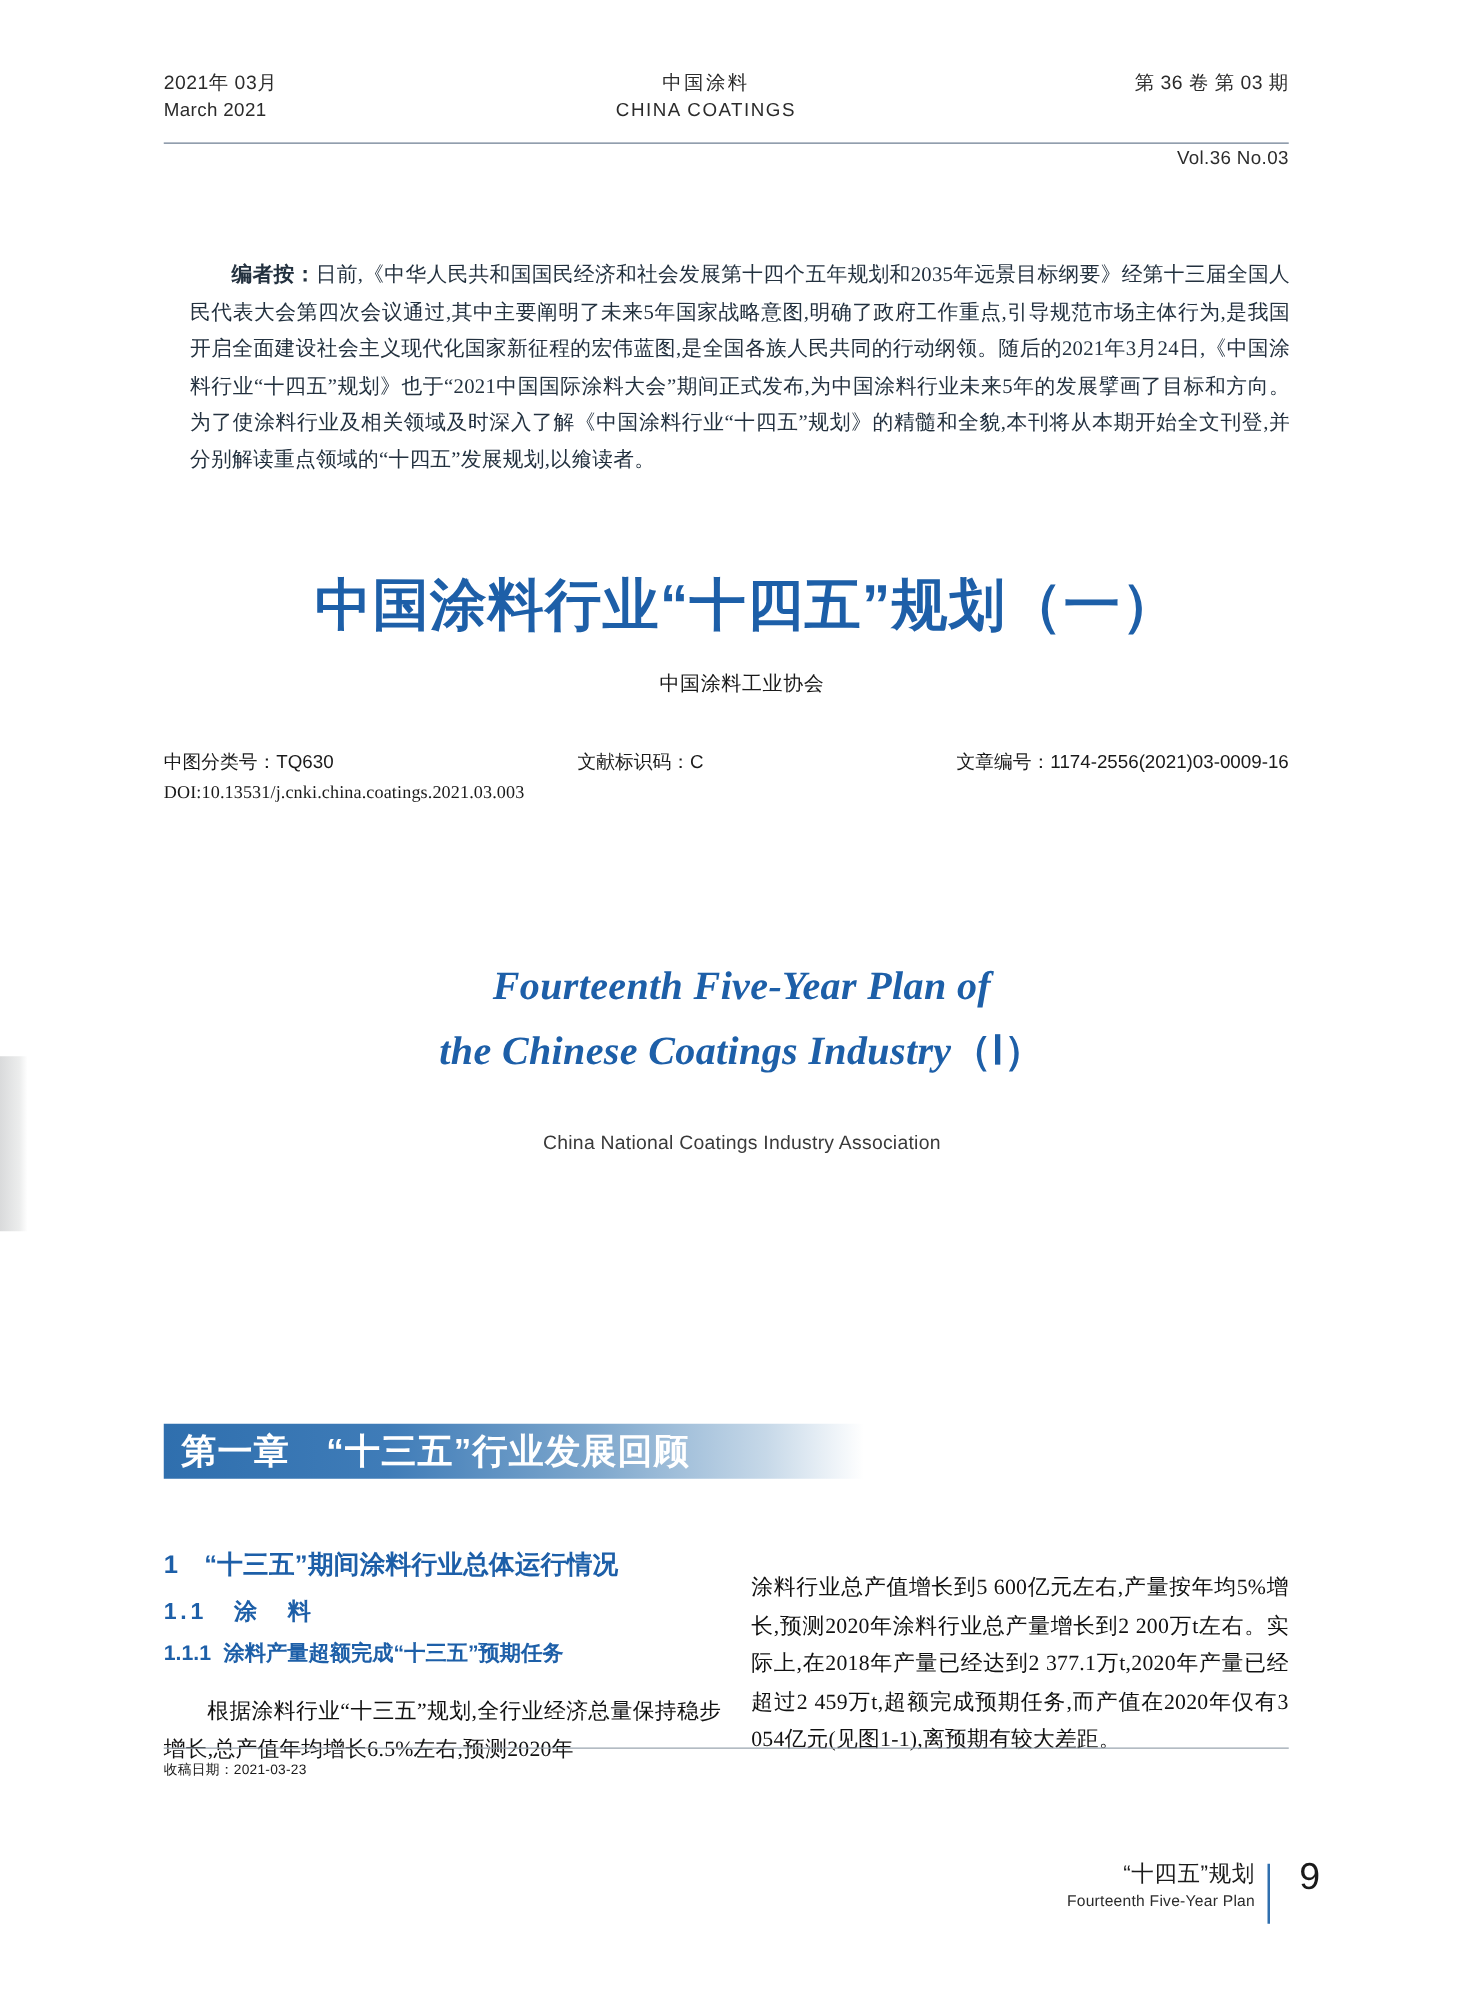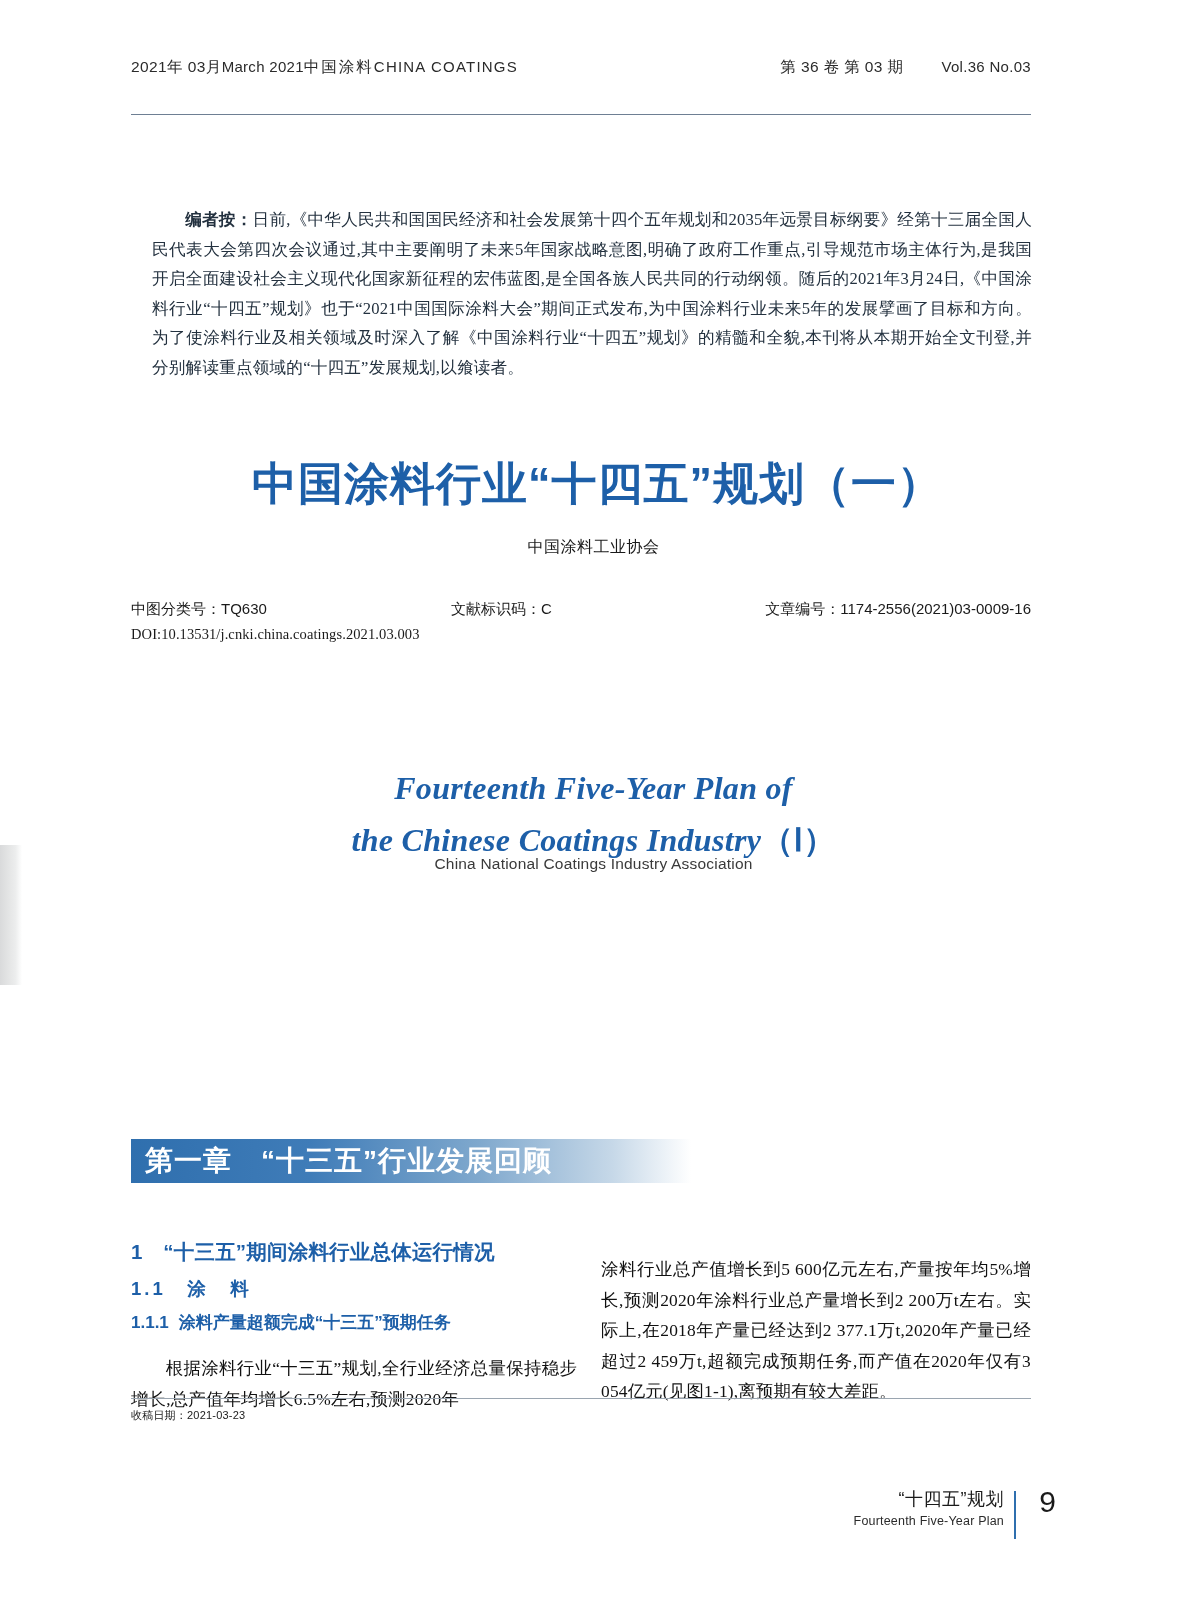--- a/index.html
+++ b/index.html
@@ -40,21 +40,21 @@
     top: 56px;
     width: 900px;
     height: 58px;
     border-bottom: 1.2px solid #6e7f93;
     display: flex;
     justify-content: space-between;
     align-items: flex-start;
     font-family: "Liberation Sans", sans-serif;
     color: #2b2b2b;
   }
-  .runhead .col { display: flex; }
+  .runhead .col { display: flex; flex-direction: column; }
   .runhead .col.left { align-items: flex-start; }
   .runhead .col.center { align-items: center; flex: 1; }
   .runhead .col.right { align-items: flex-end; gap: 38px; }
   .runhead .l1 {
     font-size: 15.5px;
     line-height: 22px;
     letter-spacing: 0.4px;
   }
   .runhead .l2 {
     font-size: 15px;
@@ -110,21 +110,21 @@
   .meta-row {
     position: absolute;
     left: 131px;
     top: 600px;
     width: 900px;
     font-family: "Liberation Sans", sans-serif;
     font-size: 15px;
     color: #1a1a1a;
   }
   .meta-row .m-clc { position: absolute; left: 0; top: 0; }
-  .meta-row .m-doc { position: absolute; left: 320px; top: 0; }
+  .meta-row .m-doc { position: absolute; left: 331px; top: 0; }
   .meta-row .m-art { position: absolute; right: 0; top: 0; }
   .meta-doi {
     position: absolute;
     left: 131px;
     top: 626px;
     font-family: "Liberation Serif", serif;
     font-size: 14.5px;
     color: #1a1a1a;
     letter-spacing: 0.1px;
   }
@@ -141,21 +141,21 @@
     font-weight: 700;
     font-size: 32px;
     line-height: 52px;
     color: #1d5fa8;
     letter-spacing: 0.3px;
   }
   .en-title .roman { font-style: normal; }
   .en-author {
     position: absolute;
     left: 0;
-    top: 855px;
+    top: 906px;
     width: 1187px;
     text-align: center;
     font-family: "Liberation Sans", sans-serif;
     font-size: 15.5px;
     color: #3a3a3a;
     letter-spacing: 0.2px;
   }
 
   
   .chapter-banner {

